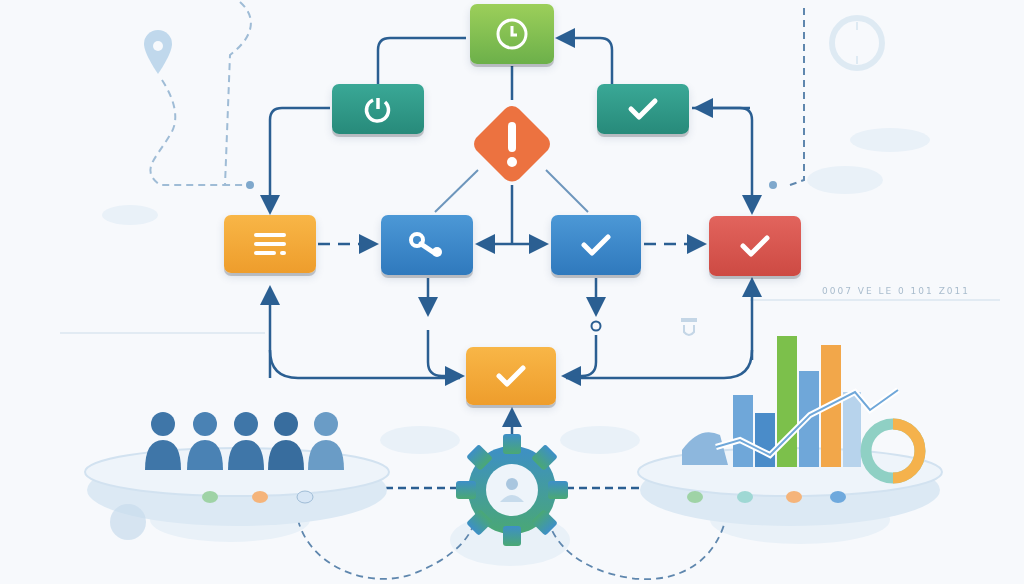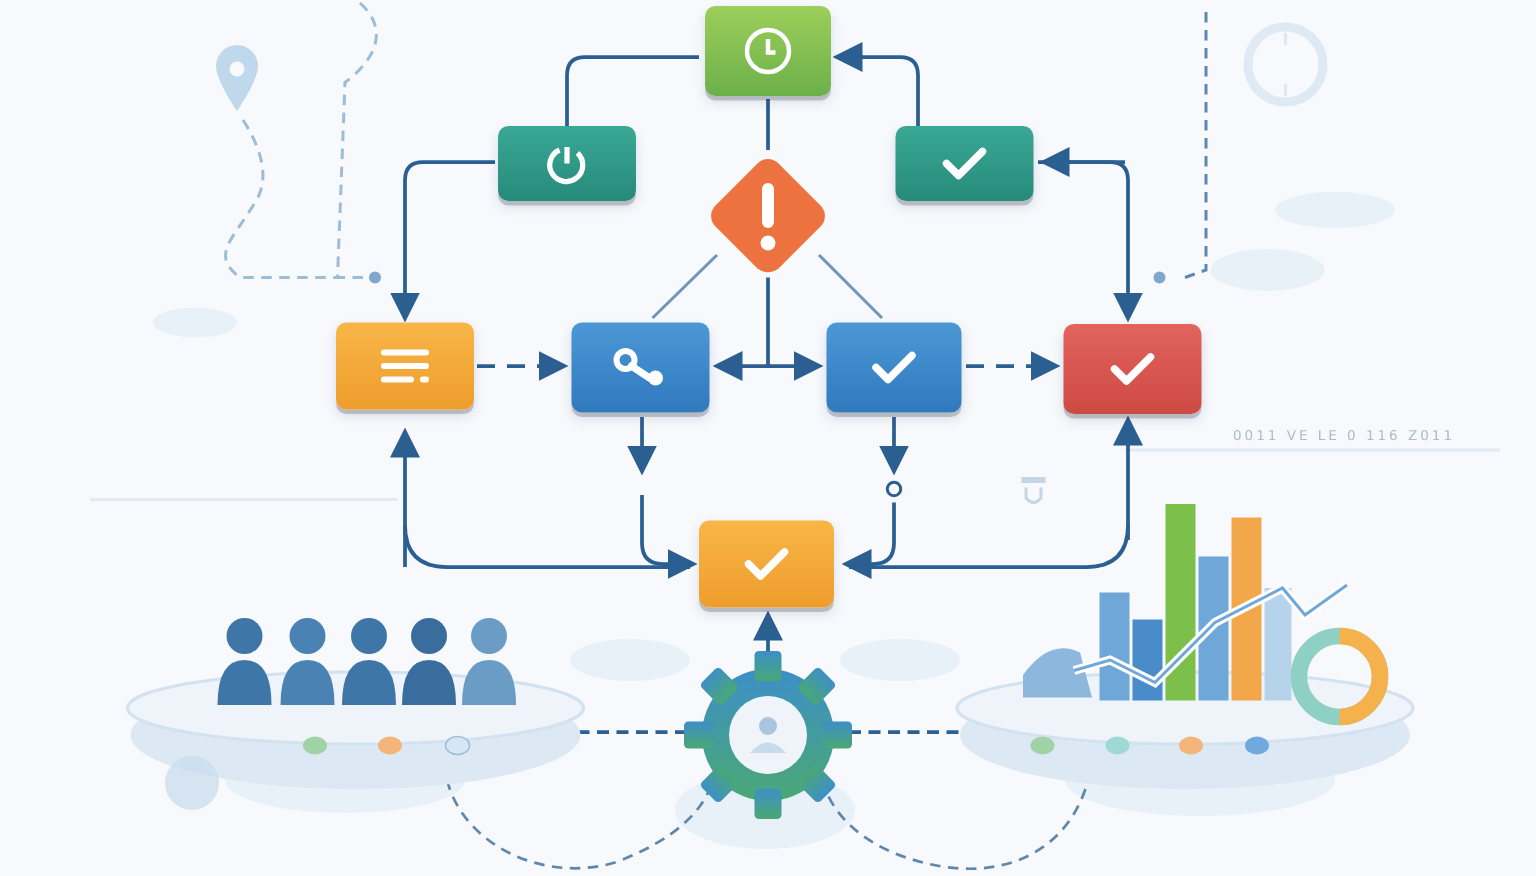--- a/index.html
+++ b/index.html
@@ -175,21 +175,21 @@
         <rect x="-9" y="-56" width="18" height="20" rx="3" transform="rotate(135)"></rect>
         <rect x="-9" y="-56" width="18" height="20" rx="3" transform="rotate(225)"></rect>
         <rect x="-9" y="-56" width="18" height="20" rx="3" transform="rotate(315)"></rect>
       </g>
       <circle r="26" fill="#eef4fa"></circle>
       <circle cy="-6" r="6" fill="#a9c6df"></circle>
       <path d="M-12,12 Q0,-2 12,12 Z" fill="#c7dbec"></path>
     </g>
   </svg>
 
-  <div class="lbl" style="left:822px;top:286px;">0011 VE LE 0 116 Z011</div>
+  <div class="lbl" style="left:822px;top:286px;">0007 VE LE 0 101 Z011</div>
 
   <div class="node" style="left:470px;top:4px;width:84px;height:60px;background:linear-gradient(#9ccf5a,#6cb04a);">
     <svg width="34" height="34" viewBox="0 0 34 34">
         <circle cx="17" cy="17" r="14" fill="none" stroke="#fff" stroke-width="3"></circle>
         <path d="M17,9 L17,18 L22,18" fill="none" stroke="#fff" stroke-width="3"></path>
       </svg>
   </div>
 
   <div class="node" style="left:332px;top:84px;width:92px;height:50px;background:linear-gradient(#3aa896,#278a7a);">
     <svg width="30" height="30" viewBox="0 0 30 30">

